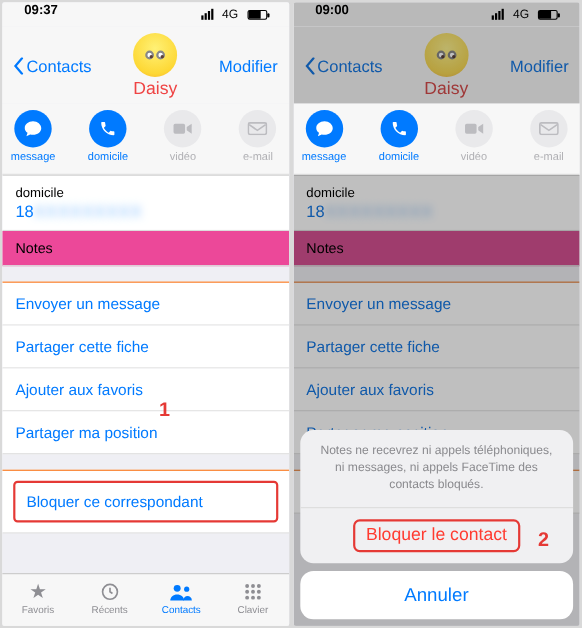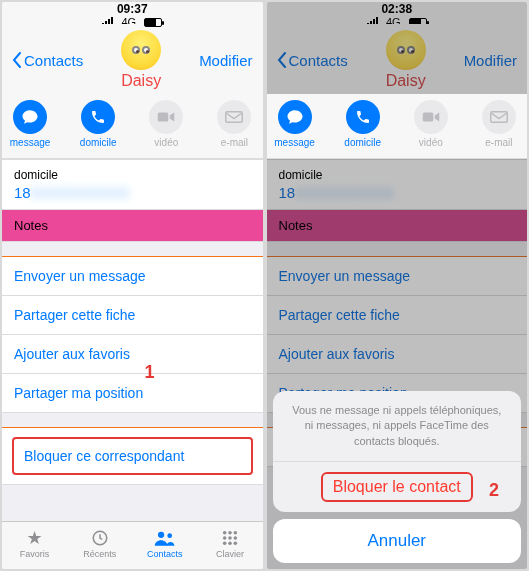--- a/index.html
+++ b/index.html
@@ -19,23 +19,23 @@
     overflow: hidden;
   }
   .phone.dimmed > .status-bar,
   .phone.dimmed > .nav-bar,
   .phone.dimmed > .content,
   .phone.dimmed > .tab-bar { filter: brightness(0.75) saturate(0.8); }
   
   .status-bar {
     height: 22px;
     background: #f7f7f7;
-    display: flex; justify-content: space-between; align-items: center;
-    padding: 0 0;
-    font-size: 12px; font-weight: 600; flex-direction: column;
+    display: flex; justify-content: space-between; 
+    padding: 0 20px;
+    font-size: 12px; font-weight: 600;
   }
   .status-right { display:flex; align-items:center; gap:8px; font-size:11px; font-weight:500;}
   .sig-bars { display:inline-flex; gap:1px; align-items:flex-end;}
   .sig-bars span{ width:2px; background:#000; display:inline-block;}
   .sig-bars span:nth-child(1){height:4px;} .sig-bars span:nth-child(2){height:6px;}
   .sig-bars span:nth-child(3){height:8px;} .sig-bars span:nth-child(4){height:10px;}
   .batt { width:18px;height:9px;border:1px solid #000;border-radius:2px;position:relative;}
   .batt::after{content:"";position:absolute;right:-3px;top:2px;width:2px;height:4px;background:#000;border-radius:1px;}
   .batt i{display:block;background:#000;height:100%;width:70%;}
   
@@ -282,21 +282,21 @@
             </g>
           </svg>
         </div>
       <div>Clavier</div>
     </div>
   </div>
 </div>
 
 <div class="phone dimmed">
   <div class="status-bar">
-    <span>02:38</span>
+    <span>09:00</span>
     <span class="status-right">
       <span class="sig-bars">
           <span></span>
           <span></span>
           <span></span>
           <span></span>
         </span>
       <span>4G</span>
       <span class="batt">
           <i></i>
@@ -369,21 +369,21 @@
     <div class="row-link first">Envoyer un message</div>
     <div class="row-link">Partager cette fiche</div>
     <div class="row-link">Ajouter aux favoris</div>
     <div class="row-link">Partager ma position</div>
     <div class="gap"></div>
     <div class="row-link first">Bloquer ce correspondant</div>
   </div>
 
   <div class="sheet-wrap">
     <div class="sheet">
-      <div class="sheet-info">Vous ne message ni appels téléphoniques, ni messages, ni appels FaceTime des contacts bloqués.</div>
+      <div class="sheet-info">Notes ne recevrez ni appels téléphoniques, ni messages, ni appels FaceTime des contacts bloqués.</div>
       <div class="sheet-btn">
         <span class="btn-hl">Bloquer le contact</span>
       </div>
     </div>
     <div class="sheet-cancel">Annuler</div>
   </div>
 
   <span class="callout" style="bottom:68px; right:28px;">2</span>
 </div>
 

